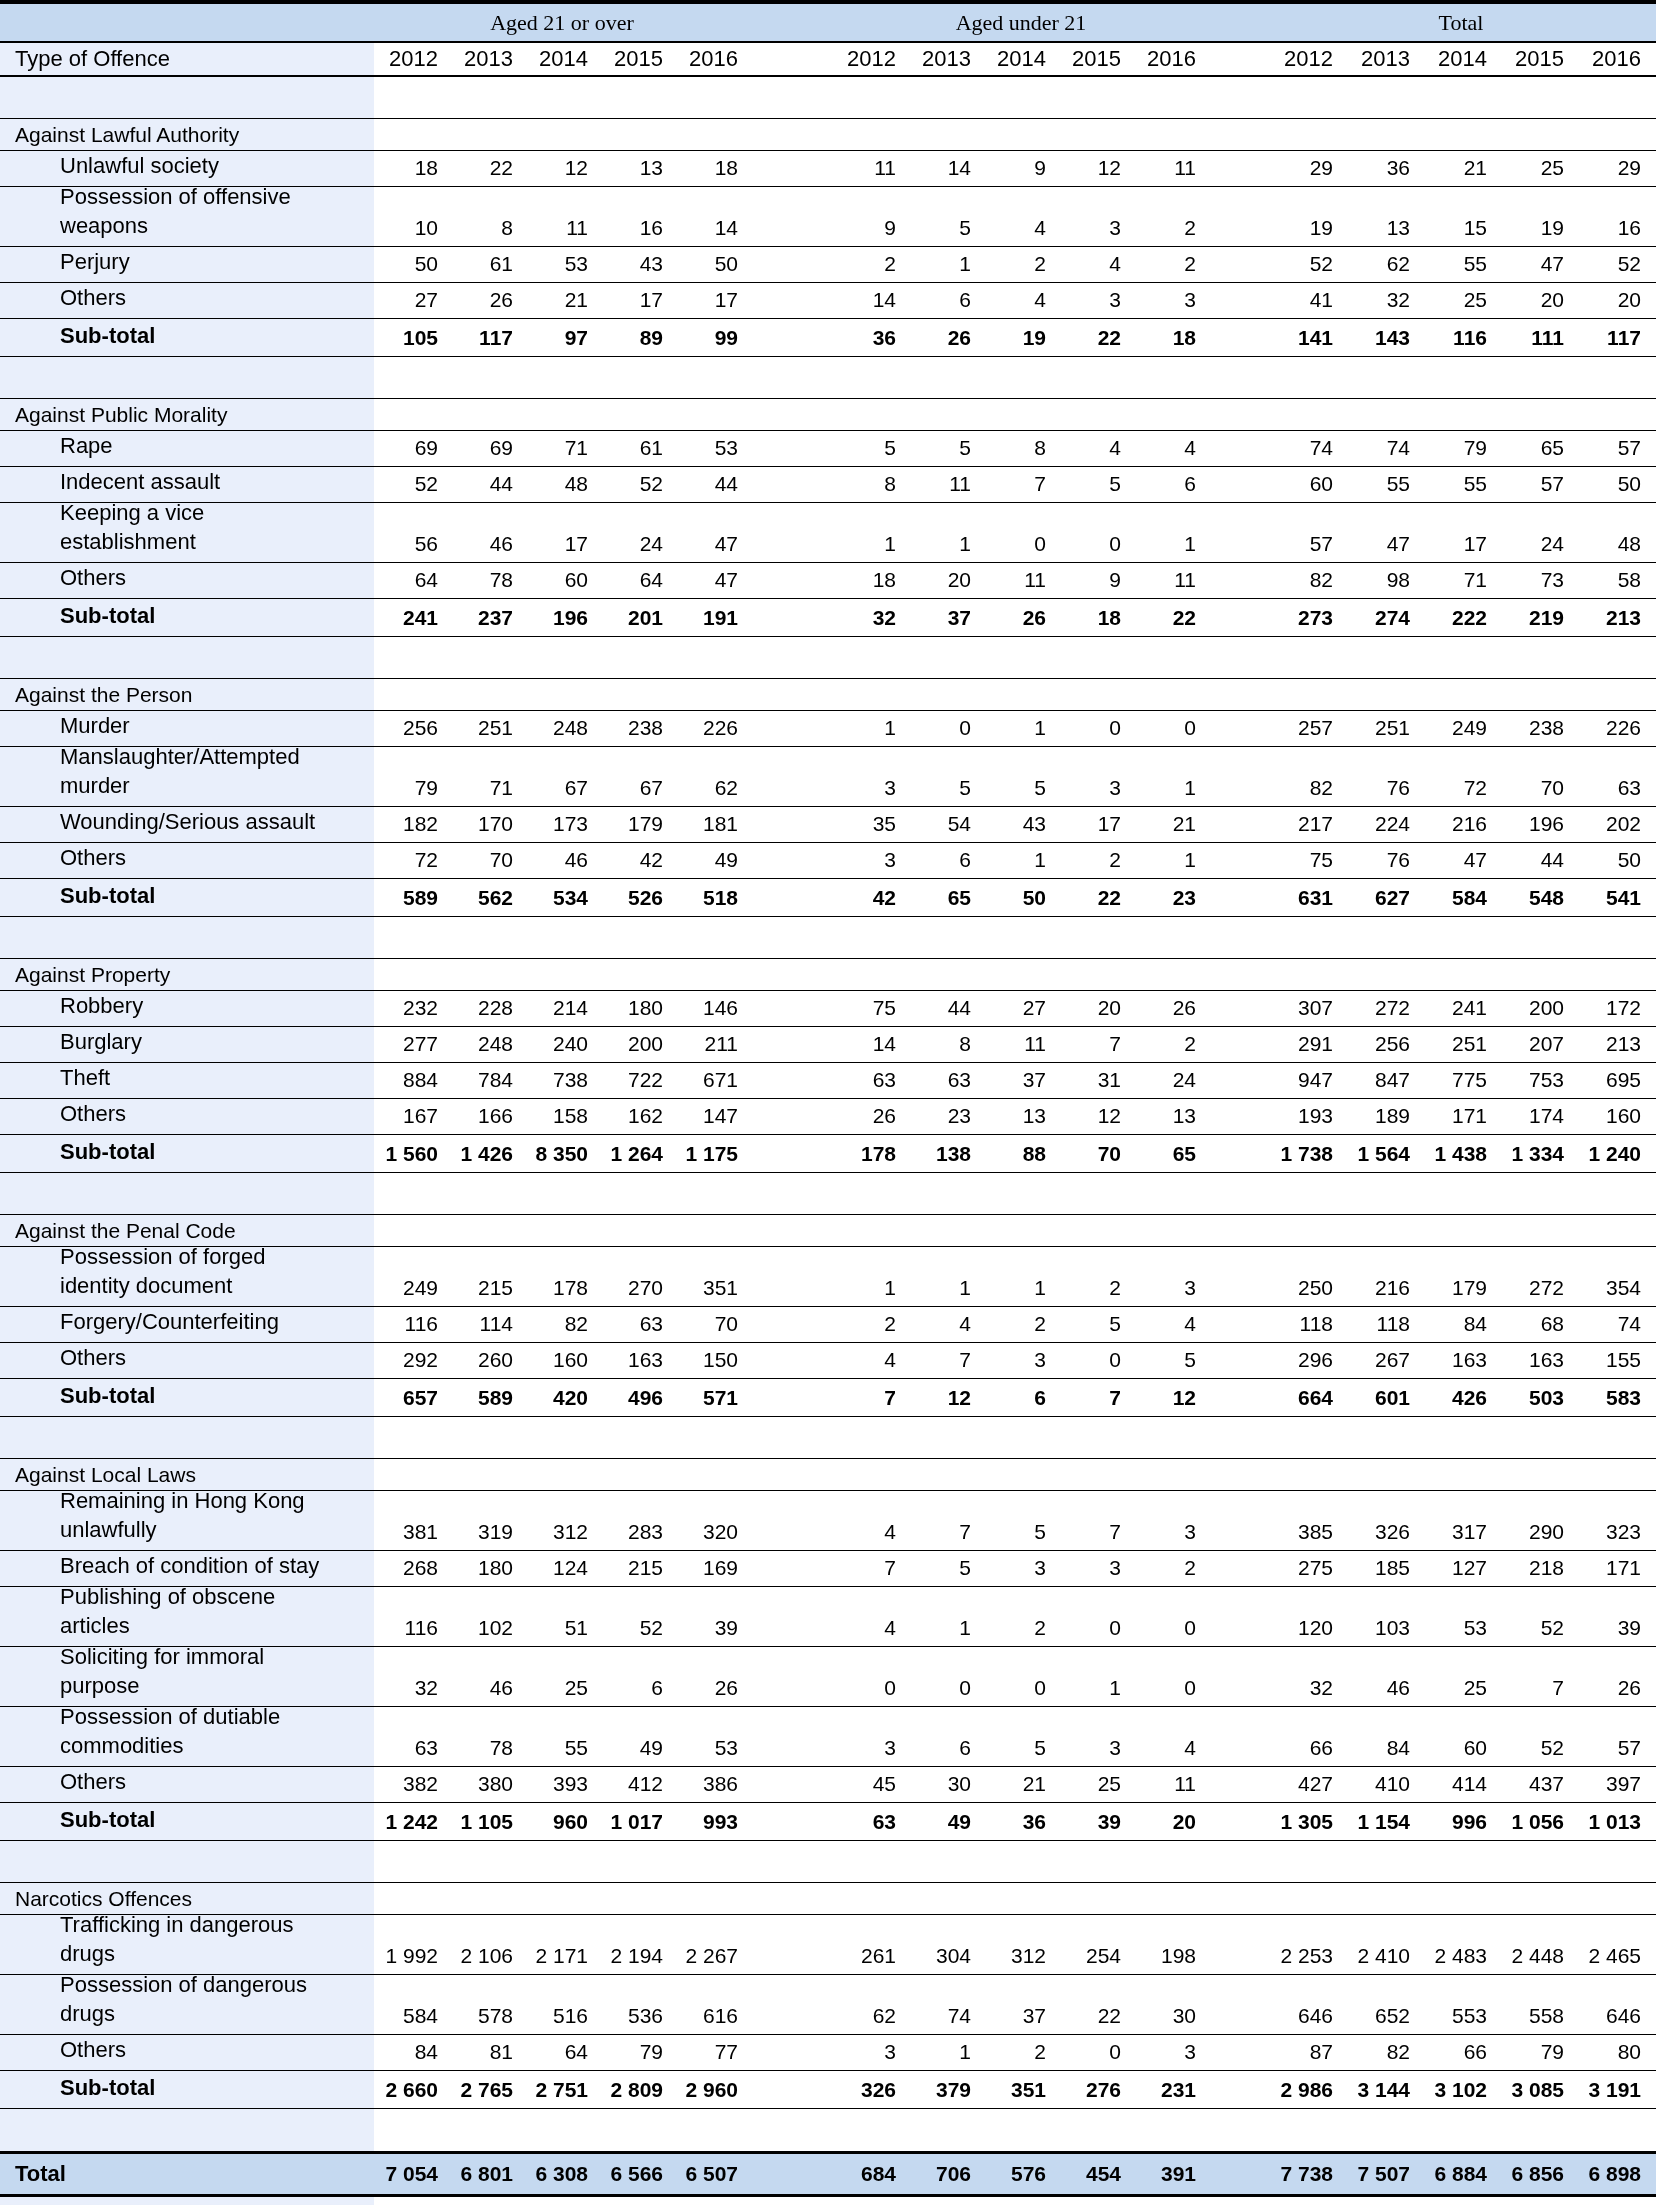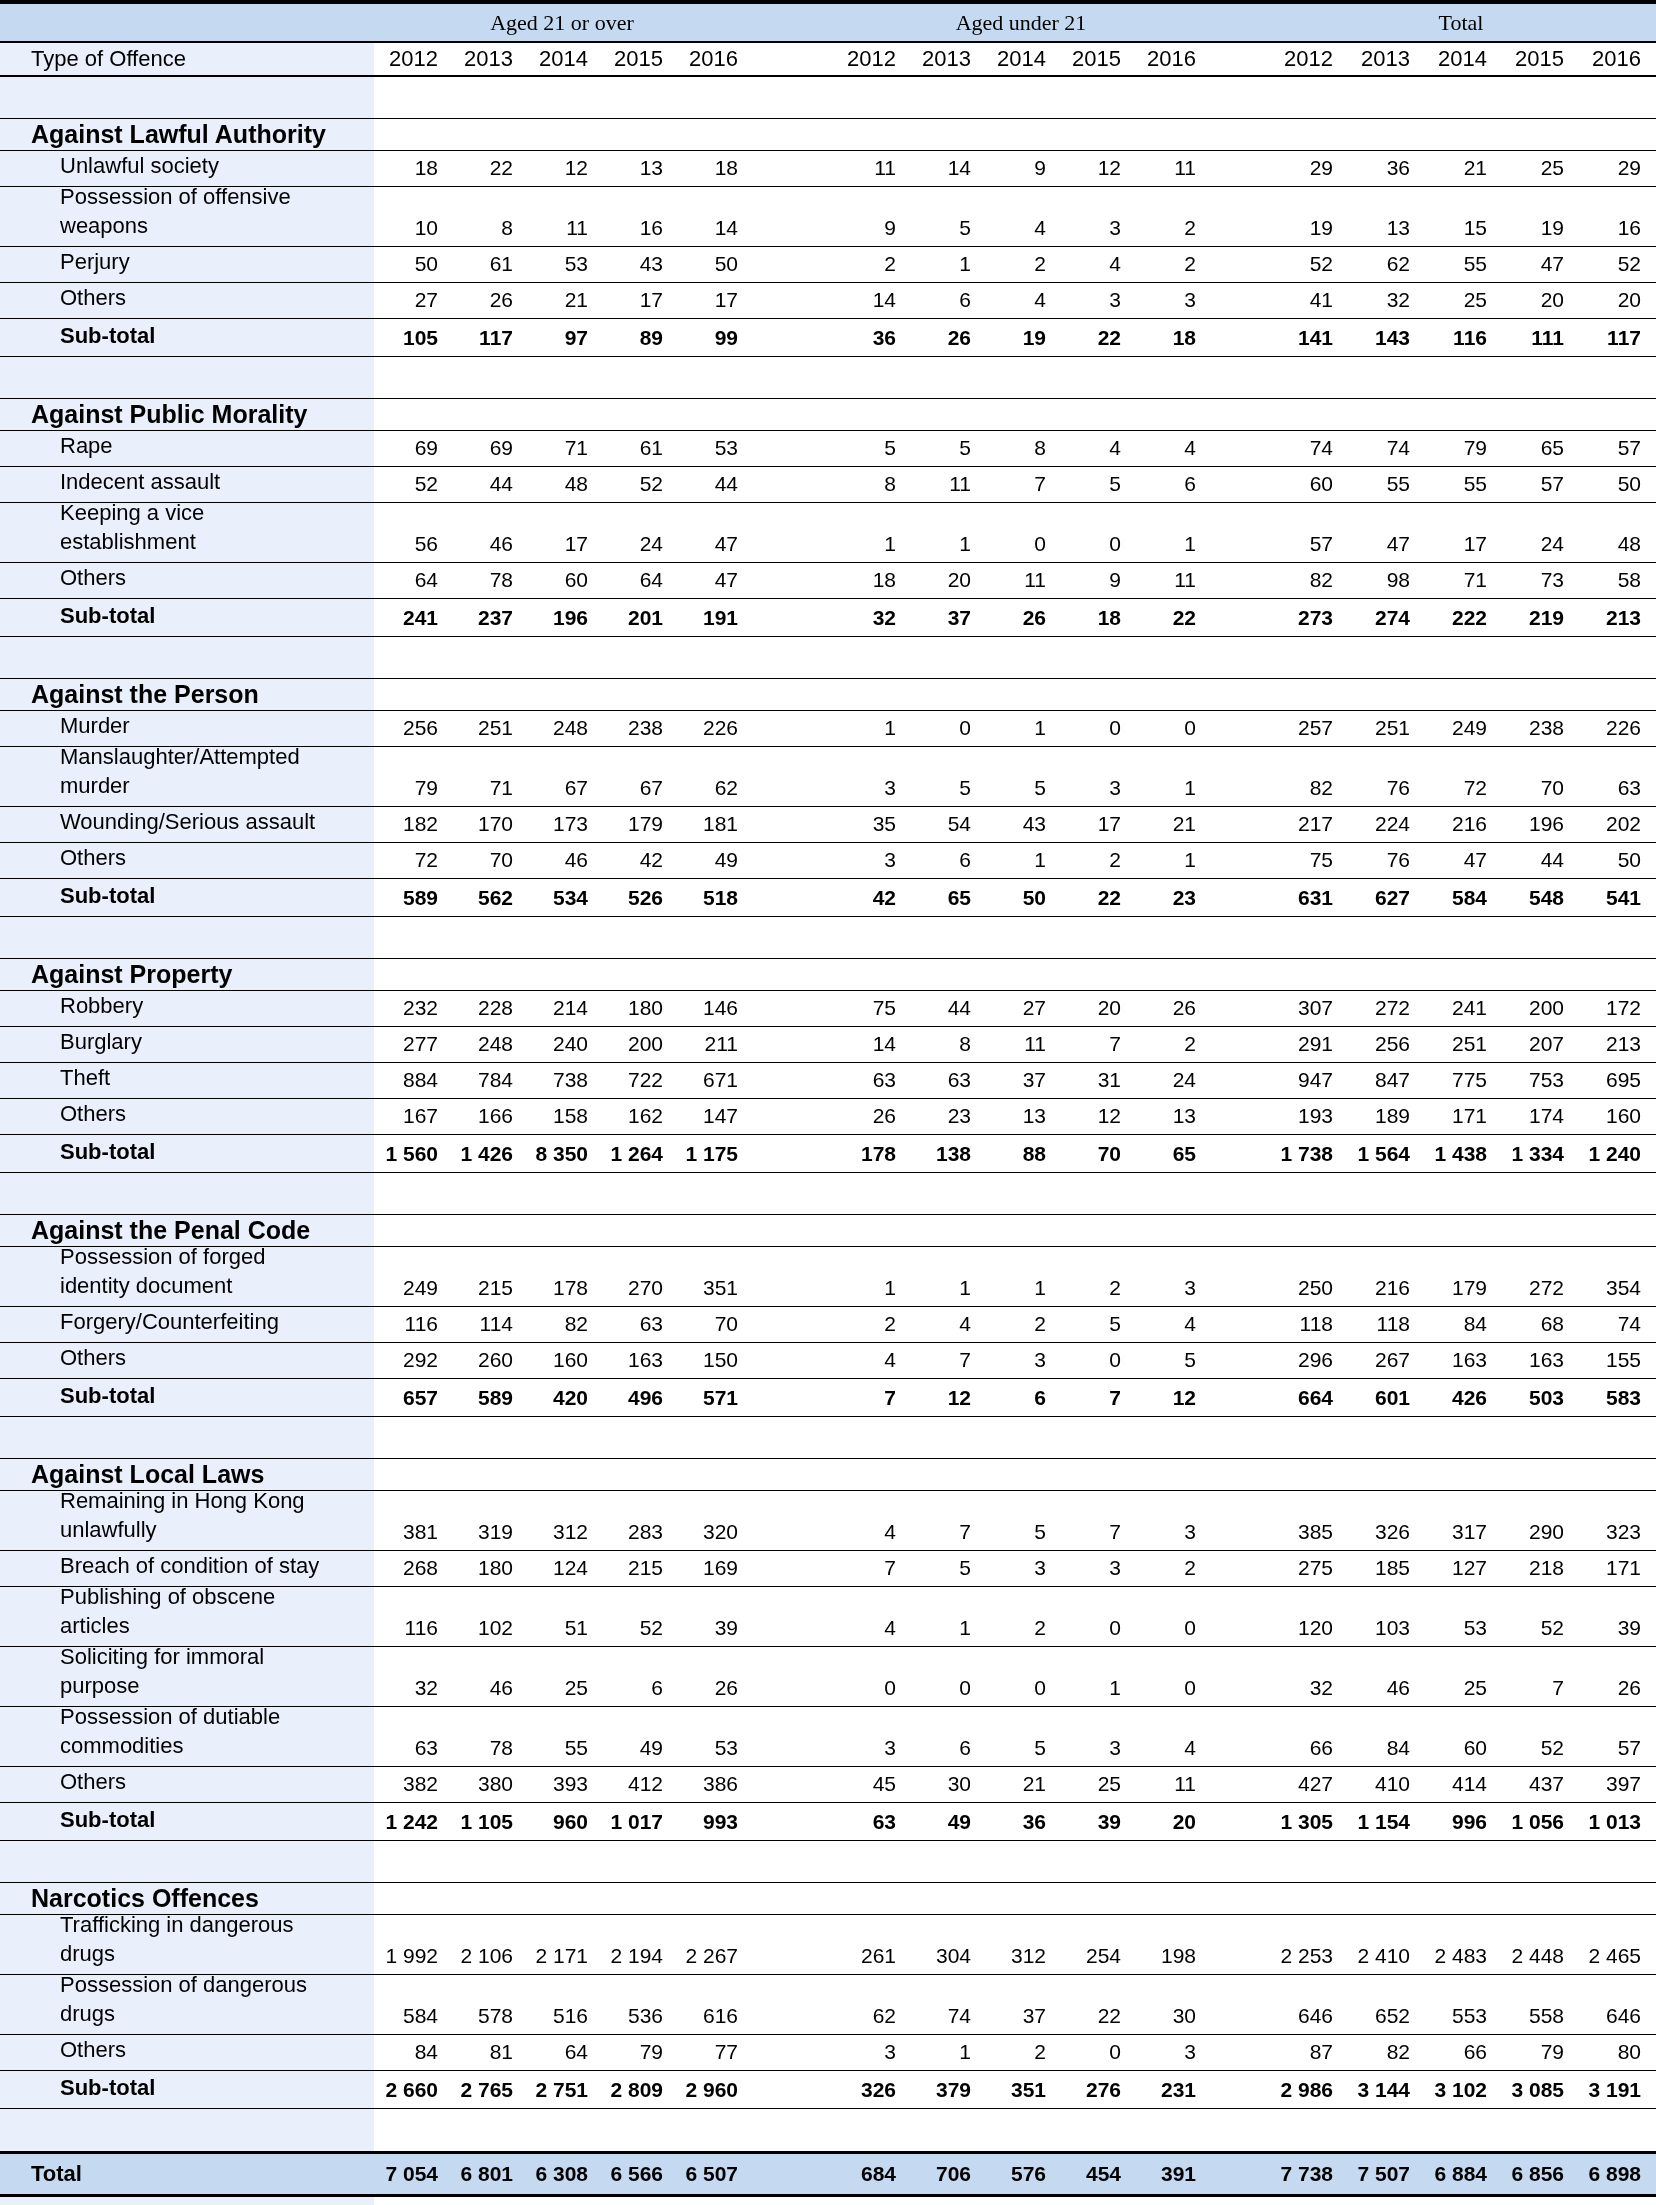--- a/index.html
+++ b/index.html
@@ -5,27 +5,27 @@
   html,body{margin:0;padding:0;background:#fff;}
   body{font-family:"Liberation Sans", sans-serif; color:#000;}
   #page{width:1657px;height:2205px;position:relative;background:#fff;overflow:hidden;}
   #leftstrip{position:absolute;left:0;top:0;width:374px;height:100%;background:#e9effb;z-index:0;}
   #tablewrap{position:relative;z-index:1;border-top:4.5px solid #000;}
   .row{display:grid;grid-template-columns:374px 75px 75px 75px 75px 75px 83px 75px 75px 75px 75px 75px 60px 77px 77px 77px 77px 77px;box-sizing:border-box;}
   .bandrow{display:grid;grid-template-columns:374px 376px 83px 376px 60px 384px;background:#c5d9f0;height:39px;border-bottom:2.5px solid #000;box-sizing:border-box;align-items:center;font-family:Liberation Serif, serif;}
   .bandrow .bandlabel{text-align:center;font-size:22px;font-weight:normal;}
   .yearsrow{height:34px;border-bottom:2.5px solid #000;align-items:center;}
   .cell{box-sizing:border-box;overflow:hidden;}
-  .lab{padding-left:31px;font-size:22px;}
+  .lab{padding-left:15px;font-size:22px;}
   .indent{padding-left:60px;}
   .num{text-align:right;padding-right:11px;font-size:21px;}
   .head{font-weight:normal;font-size:22px;}
   .spacer{height:42px;border-bottom:1.5px solid #000;}
   .sechead{height:32px;border-bottom:1.5px solid #000;align-items:center;}
-  .sechead .lab{font-weight:bold;font-size:25px;grid-column:1 / -1;}
+  .sechead .lab{font-weight:normal;font-size:21px;grid-column:1 / -1;}
   .vrow{border-bottom:1.5px solid #000;align-items:end;}
   .vrow .cell{padding-bottom:6px;}
   .vrow .lab{line-height:29px;white-space:nowrap;}
   .h1{height:36px;}
   .h2{height:60px;}
   .hsub{height:38px;}
   .subtotal{font-weight:bold;}
   .totalrow{background:#c5d9f0;height:46px;border-top:3px solid #000;border-bottom:3px solid #000;align-items:center;font-weight:bold;}
   .totalrow .lab{font-size:22px;}
   .nb{border-bottom:none;}

